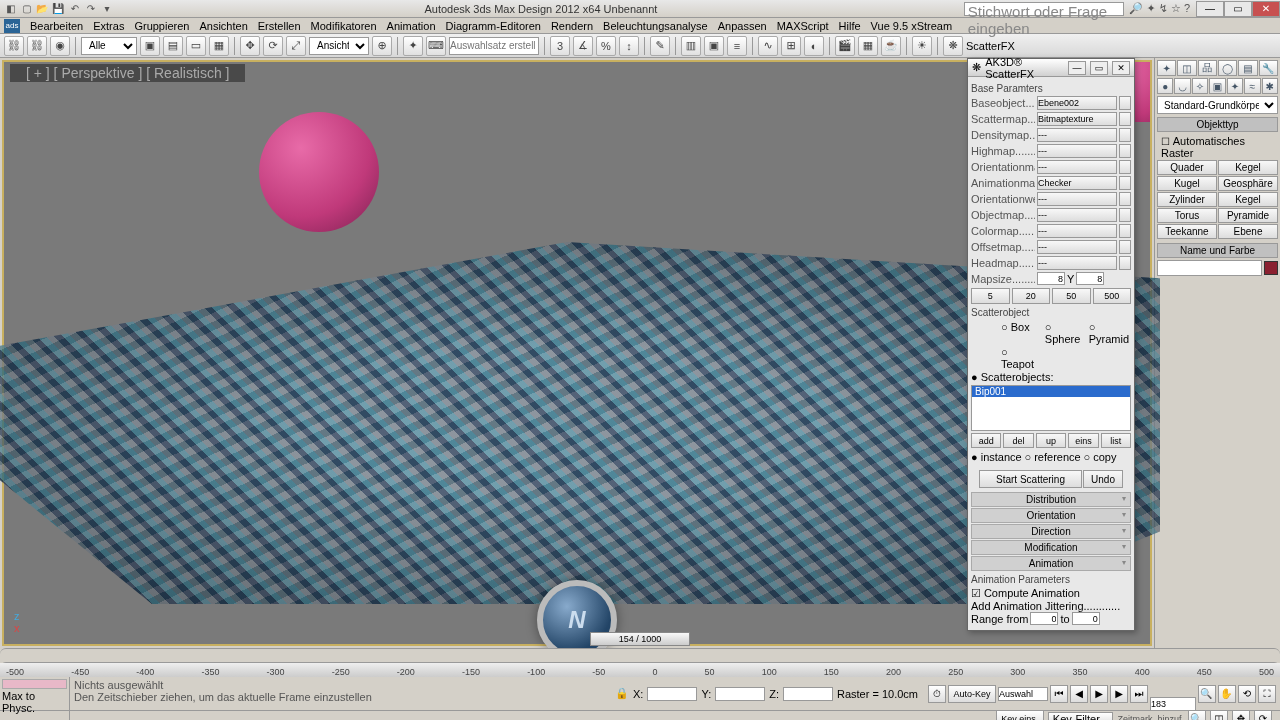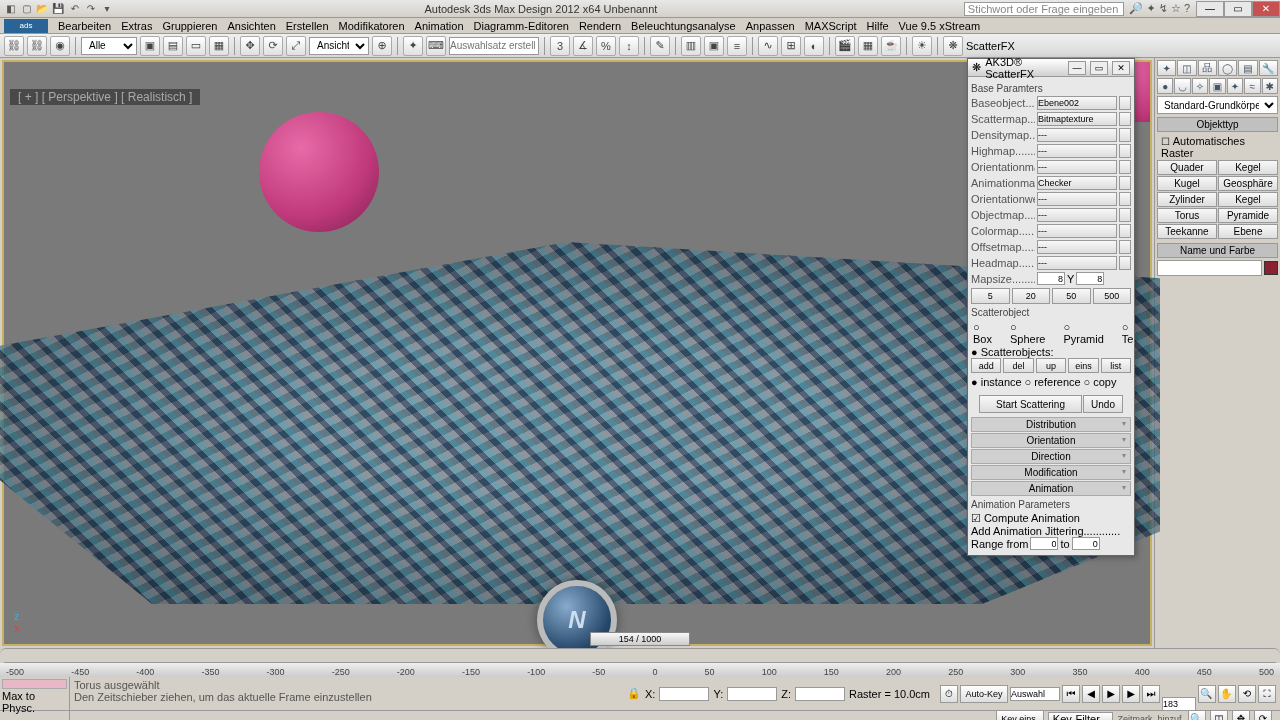--- a/index.html
+++ b/index.html
@@ -3,42 +3,42 @@
 <meta charset="utf-8">
 <style>
 * { margin: 0; padding: 0; box-sizing: border-box; font-family: "Segoe UI", Tahoma, sans-serif; font-size: 11px; }
 body { width: 1280px; height: 720px; background: #d4d0c8; overflow: hidden; position: relative; }
 
 
 .titlebar { height: 18px; background: linear-gradient(#e8e8e8,#d4d0c8); display: flex; align-items: center; border-bottom: 1px solid #999; }
 .titlebar .left-icons { display: flex; gap: 2px; padding: 0 4px; }
 .titlebar .left-icons span { width: 14px; height: 14px; display: inline-flex; align-items: center; justify-content: center; font-size: 10px; color:#555; }
 .titlebar .title { flex: 1; text-align: center; font-size: 11px; color: #333; }
-.titlebar .search { width: 160px; height: 14px; background: white; border: 1px solid #999; font-size: 11px; padding: 0 3px; color:#888; }
+.titlebar .search { width: 160px; height: 14px; background: white; border: 1px solid #999; font-size: 15px; padding: 0 3px; color:#888; }
 .titlebar .tb-right-icons { display:flex; gap:3px; padding:0 6px; }
 .titlebar .tb-right-icons span { font-size:11px; color:#555; }
 .titlebar .winbtns { display: flex; }
 .titlebar .winbtns span { width: 28px; height: 16px; display: inline-flex; align-items: center; justify-content: center; border: 1px solid #999; background: #e8e8e8; font-size: 10px; }
 .titlebar .winbtns .close { background: #c75050; color: white; }
 
 
 .menubar { height: 16px; background: #d4d0c8; display: flex; align-items: center; padding: 0 4px; gap: 10px; font-size: 11px; border-bottom: 1px solid #999; }
-.menubar .logo { width: 44px; height: 14px; background: #2a6496; color: white; font-size: 8px; display: inline-flex; align-items: center; justify-content: center; }
+.menubar .logo { width: 16px; height: 14px; background: #2a6496; color: white; font-size: 8px; display: inline-flex; align-items: center; justify-content: center; }
 
 
 .toolbar { height: 24px; background: linear-gradient(#f0f0f0,#d8d8d8); display: flex; align-items: center; padding: 0 4px; gap: 3px; border-bottom: 1px solid #999; }
 .toolbar .tbtn { width: 20px; height: 20px; border: 1px solid #aaa; background: linear-gradient(#fff,#e0e0e0); display: inline-flex; align-items: center; justify-content: center; font-size: 11px; border-radius: 2px; color:#444; }
 .toolbar .sep { width: 1px; height: 18px; background: #999; margin: 0 2px; }
 .toolbar .combo { height: 18px; border: 1px solid #999; background: white; font-size: 10px; padding: 0 3px; }
 .toolbar .txtinput { width: 90px; height: 18px; border: 1px solid #999; background: white; font-size: 10px; }
 
 
 .main { display: flex; height: 590px; }
 .viewport { flex: 1; background: #7a7a7a; position: relative; border: 2px solid #c8b060; margin: 2px; }
-.viewport .vp-label { position: absolute; top: 2px; left: 6px; color: #aaa; font-size: 12px; background: rgba(0,0,0,.4); padding: 1px 8px; margin-top: 25px; }
+.viewport .vp-label { position: absolute; top: 2px; left: 6px; color: #aaa; font-size: 14px; background: rgba(0,0,0,.4); padding: 1px 16px; }
 .viewport .gizmo { position: absolute; bottom: 10px; left: 10px; font-size: 10px; }
 .viewport .gizmo .z { color: #4ad; } .viewport .gizmo .x { color: #d44; }
 .viewport .sphere1 { position: absolute; top: 50px; left: 255px; width: 120px; height: 120px; border-radius: 50%; background: radial-gradient(circle at 35% 30%, #e86ba8, #c0397a 60%, #7a2050); }
 .viewport .sphere2 { position: absolute; top: 0; right: 0; width: 90px; height: 60px; border-radius: 0 0 0 90px; background: radial-gradient(circle at 70% 10%, #e86ba8, #c0397a 60%, #7a2050); }
 .viewport .crowd { position: absolute; top: 180px; left: -30px; right: -10px; bottom: 40px; background:
   radial-gradient(ellipse at center, rgba(0,0,0,0) 30%, rgba(0,0,0,.25) 90%),
   repeating-linear-gradient(45deg, rgba(80,150,170,.5) 0 6px, rgba(120,130,140,.4) 6px 12px, rgba(30,50,80,.5) 12px 18px),
   repeating-linear-gradient(-25deg, rgba(180,190,200,.5) 0 8px, rgba(60,110,130,.45) 8px 16px);
   clip-path: polygon(0% 30%, 50% 0%, 100% 10%, 100% 80%, 85% 100%, 15% 100%, 0% 60%);
   filter: contrast(1.2);
@@ -62,21 +62,21 @@
 .dlg .dlg-title .dtxt { flex:1; }
 .dlg .dlg-title span.btn { width: 18px; height: 14px; border: 1px solid #999; background: #eee; text-align: center; line-height: 12px; font-size:9px; }
 .dlg .scroll { overflow-y: auto; padding: 3px; flex:1; }
 .dlg .sechead { font-size: 10px; color: #444; margin: 3px 0 2px; }
 .dlg .prow { display: flex; align-items: center; gap: 2px; margin-bottom: 2px; }
 .dlg .prow label { width: 64px; color: #555; white-space:nowrap; overflow:hidden; }
 .dlg .prow .val { flex: 1; height: 14px; border: 1px solid #999; background: linear-gradient(#f8f8f8,#ddd); font-size: 9px; line-height: 13px; }
 .dlg .prow .sq { width: 12px; height: 14px; border: 1px solid #999; background: linear-gradient(#f8f8f8,#ddd); }
 .dlg .sbrow { display: flex; gap: 2px; margin: 3px 0; }
 .dlg .sbrow button { flex: 1; height: 16px; font-size: 9px; border: 1px solid #999; background: linear-gradient(#f8f8f8,#ddd); }
-.dlg .radios { display: grid; grid-template-columns: 1fr 1fr 1fr 1fr; gap: 1px 18px; padding: 1px 2px; font-size:10px; }
+.dlg .radios { display: grid; grid-template-columns: 1fr 1fr 1fr; gap: 1px 6px; padding: 1px 2px; font-size:10px;margin-left:28px; }
 .dlg .listbox { height: 46px; border: 1px solid #999; background: white; margin: 2px 0; }
 .dlg .listbox .sel { background: #2a6bcd; color: white; padding: 0 3px; font-size:10px; }
 .dlg .rowbtns { display: flex; gap: 2px; }
 .dlg .rowbtns button { flex: 1; height: 15px; font-size: 9px; border: 1px solid #999; background: linear-gradient(#f8f8f8,#ddd); }
 .dlg .bigbtn { display:flex; gap:1px; margin:4px 8px; }
 .dlg .bigbtn button { height: 18px; border: 1px solid #999; background: linear-gradient(#f8f8f8,#ddd); font-size:10px; }
 .dlg .rollbar { text-align:center; background:#d0d0d0; border:1px solid #aaa; margin:1px 0; font-size:10px; padding:1px; position:relative; }
 .dlg .rollbar::after { content:"▾"; position:absolute; right:4px; font-size:8px; color:#888; }
 .dlg .numin { width:28px; height:13px; border:1px solid #999; font-size:9px; text-align:right; padding:0 1px; background:white; }
 
@@ -320,20 +320,23 @@
       <button>500</button>
     </div>
     <div class="sechead">Scatterobject</div>
     <div class="radios">
       <label>○ <span>Box</span></label>
       <label>○ <span>Sphere</span></label>
       <label>○ <span>Pyramid</span></label>
       <label>○ <span>Teapot</span></label>
     </div>
     <label>● <span>Scatterobjects:</span></label>
+    <div class="listbox">
+      <div class="sel">Bip001</div>
+    </div>
     <div class="rowbtns">
       <button>add</button>
       <button>del</button>
       <button>up</button>
       <button>eins</button>
       <button>list</button>
     </div>
     <div style="padding:3px 0; font-size:10px">
       <label>● <span>instance</span></label>
       <label> ○ <span>reference</span></label>
@@ -390,21 +393,21 @@
       </div>
   </div>
 </div>
 
 <div class="status">
   <div class="left">
     <div class="pink"></div>
     <div>Max to Physc.</div>
   </div>
   <div class="mid">
-    <div>Torus ausgewählt</div>
+    <div>Nichts ausgewählt</div>
     <div>Den Zeitschieber ziehen, um das aktuelle Frame einzustellen</div>
   </div>
   <div class="coords">
     <span>🔒</span>
     <span>X:</span>
       <input style="">
     <span>Y:</span>
       <input style="">
     <span>Z:</span>
       <input style="">
@@ -412,21 +415,21 @@
   </div>
   <div class="right">
     <span class="sbtn">⏱</span>
     <span class="sbtn" style="width:48px;font-size:9px">Auto-Key</span>
     <input value="Auswahl" style="">
     <span class="sbtn">⏮</span>
     <span class="sbtn">◀</span>
     <span class="sbtn">▶</span>
     <span class="sbtn">▶</span>
     <span class="sbtn">⏭</span>
-    <input style="width: 34px; margin-top: 20px;" value="183">
+    <input style="width: 46px; margin-top: 20px;" value="183">
     <span class="sbtn">🔍</span>
     <span class="sbtn">✋</span>
     <span class="sbtn">⟲</span>
     <span class="sbtn">⛶</span>
   </div>
 </div>
 <div class="status" style="height:16px">
   <div class="left" style="width:70px"></div>
   <div class="mid"></div>
   <div class="right" style="gap:4px; padding-right:8px">

